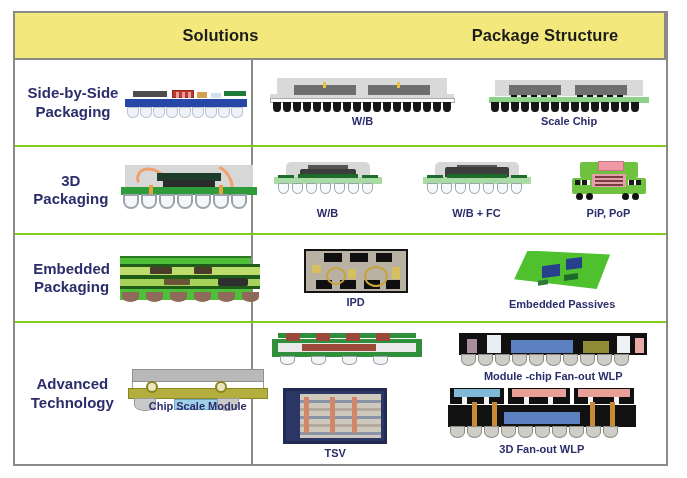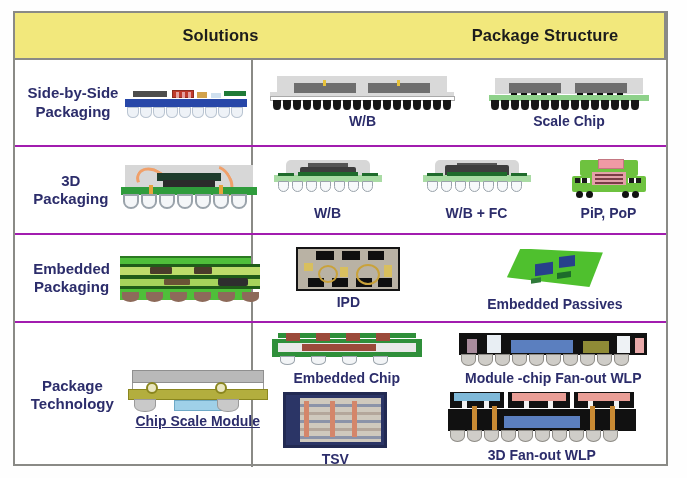--- a/index.html
+++ b/index.html
@@ -23,21 +23,21 @@
   .hcell{
     display:flex;align-items:center;justify-content:center;
     font-size:16.5px;font-weight:bold;color:#1c1c1c;
     letter-spacing:.1px;
   }
   .hcell.left{width:238px;flex:0 0 238px;border-right:2px solid #8a8a86;}
   .hcell.right{flex:1;}
   .hrow{border-bottom:2px solid #8a8a86;}
 
   
-  .row{display:flex;border-bottom:2px solid #a21caf;}
+  .row{display:flex;border-bottom:2px solid #84cc16;}
   .row.last{border-bottom:none;}
   .row.r1{height:85px;flex:0 0 85px;}
   .row.r2{height:86px;flex:0 0 86px;}
   .row.r3{height:86px;flex:0 0 86px;}
   .row.r4{flex:1 1 auto;}
 
   .cl{
     width:238px;flex:0 0 238px;border-right:2px solid #8a8a86;
     display:flex;align-items:center;
     box-sizing:border-box;
@@ -48,21 +48,21 @@
   .rowlabel{
     color:#2c2d6b;font-weight:bold;font-size:15px;line-height:1.22;
     text-align:center;
   }
   .cl.l1 .rowlabel{width:104px;margin-left:6px;}
   .cl.l2 .rowlabel{width:104px;margin-left:6px;}
   .cl.l3 .rowlabel{width:104px;margin-left:8px;}
   .cl.l4 .rowlabel{width:116px;margin-left:8px;}
 
   .caption{
-    color:#2c2d6b;font-weight:bold;font-size:14px;
+    color:#2c2d6b;font-weight:bold;font-size:11px;
     text-align:center;white-space:nowrap;margin-top:3px;
   }
 
   .sol{display:flex;flex-direction:column;align-items:center;justify-content:center;}
 
   
   .art{position:relative;}
 
   
   .sbs{width:122px;height:36px;position:relative;}
@@ -263,21 +263,21 @@
   
   .csm{width:152px;height:50px;position:relative;}
   .csm .lid{position:absolute;left:10px;top:0;width:132px;height:13px;background:#b9b9b9;border:1px solid #8f8f8f;box-sizing:border-box;}
   .csm .gap{position:absolute;left:10px;top:13px;width:132px;height:6px;background:#fff;border-left:1px solid #9a9a9a;border-right:1px solid #9a9a9a;box-sizing:border-box;}
   .csm .sub{position:absolute;left:6px;top:19px;width:140px;height:11px;background:#b3ae3e;border:1px solid #8a861f;box-sizing:border-box;}
   .csm .ring{position:absolute;top:12px;width:12px;height:12px;border:2px solid #8a861f;border-radius:50%;background:#e9e6c0;box-sizing:border-box;}
   .csm .ring.l{left:24px;} .csm .ring.r{right:24px;}
   .csm .blue{position:absolute;left:52px;top:30px;width:48px;height:11px;background:#9fd0e8;border:1px solid #6ea9c6;box-sizing:border-box;}
   .csm .foot{position:absolute;top:29px;width:22px;height:13px;border-radius:0 0 48% 48%;background:#c9c9c9;border:1px solid #9a9a9a;box-sizing:border-box;}
   .csm .foot.l{left:12px;} .csm .foot.r{right:12px;}
-  .csm .cap{position:absolute;left:0;top:40px;width:152px;text-align:center;text-decoration:underline;}
+  .csm .cap{position:absolute;left:0;top:28px;width:152px;text-align:center;}
 </style>
 </head>
 <body>
 
 <div id="root">
   <div class="table">
 
     <div class="hrow">
       <div class="hcell right">Solutions</div>
       <div class="hcell left">Package Structure</div>
@@ -552,21 +552,21 @@
               <div class="c c4"></div>
           </div>
           <div class="caption">Embedded Passives</div>
         </div>
       </div>
     </div>
 
     <div class="row r4 last">
       <div class="cl l4">
         <div class="rowlabel">
-          <div>Package</div>
+          <div>Advanced</div>
           <div>Technology</div>
         </div>
         <div class="art csm">
           <div class="lid"></div>
             <div class="gap"></div>
           <div class="sub"></div>
           <div class="ring l"></div>
             <div class="ring r"></div>
           <div class="blue"></div>
           <div class="foot l"></div>
@@ -586,21 +586,20 @@
                 <div class="top b"></div>
                 <div class="top c"></div>
                 <div class="top d"></div>
               <div class="bb">
                   <b></b>
                   <b></b>
                   <b></b>
                   <b></b>
                 </div>
             </div>
-            <div class="caption">Embedded Chip</div>
           </div>
           <div class="sol">
             <div class="art mcf">
               <div class="mold"></div>
               <div class="d d1"></div>
                 <div class="d d2"></div>
                 <div class="d d3"></div>
               <div class="d d4"></div>
                 <div class="d d5"></div>
                 <div class="d d6"></div>

